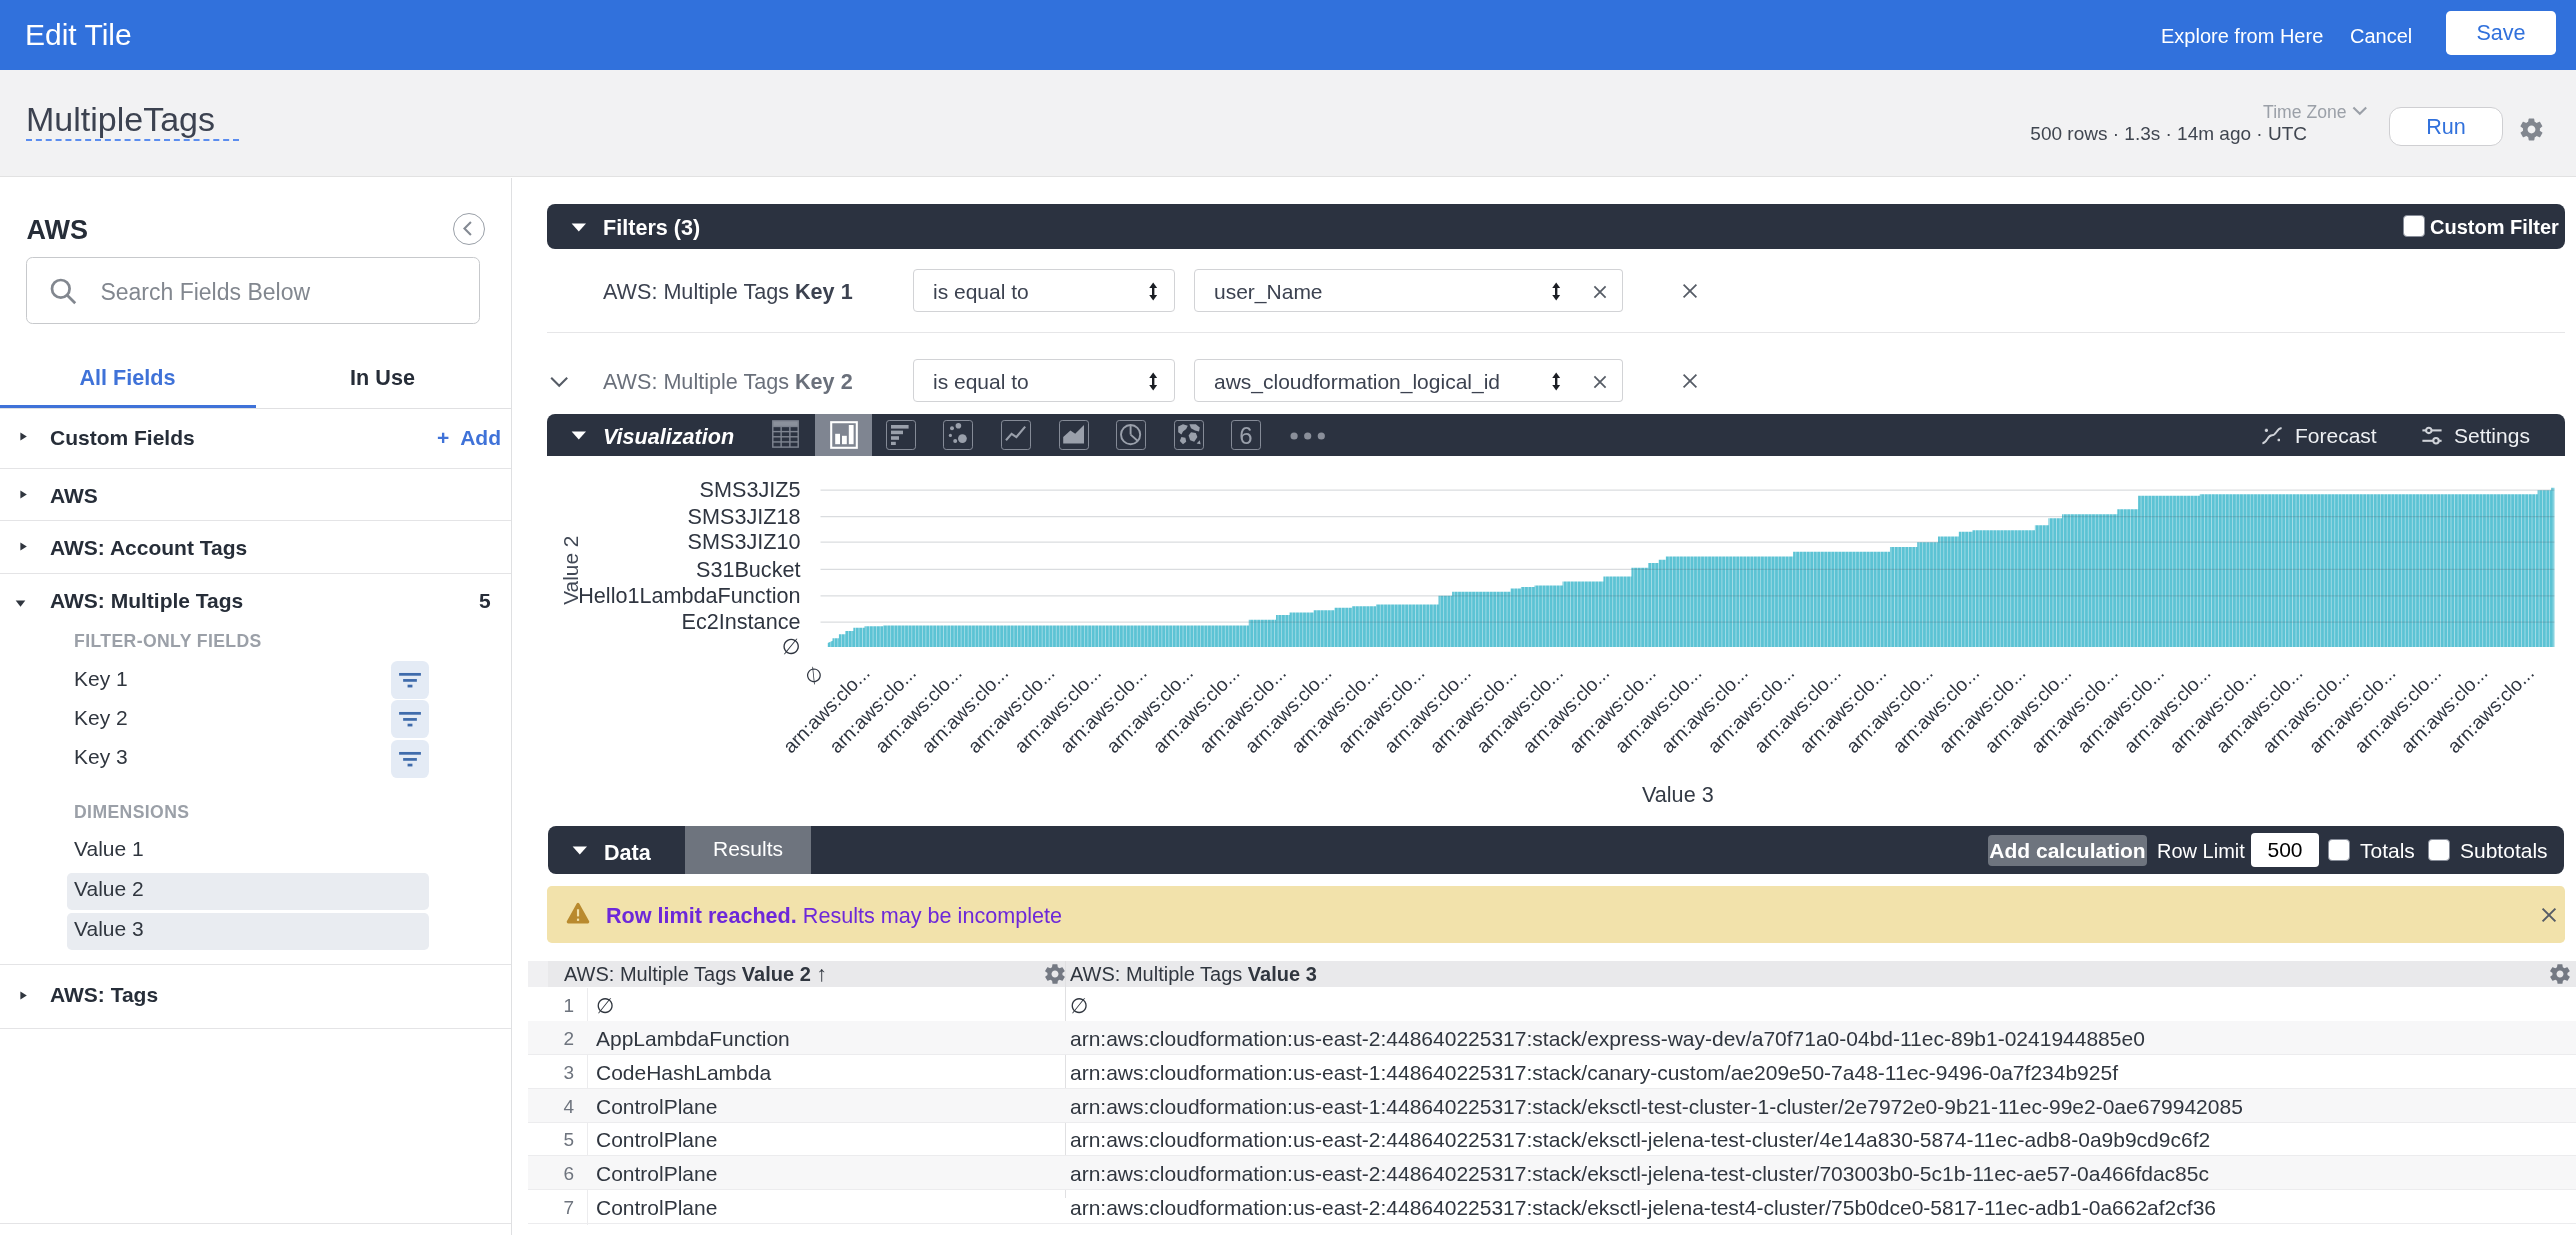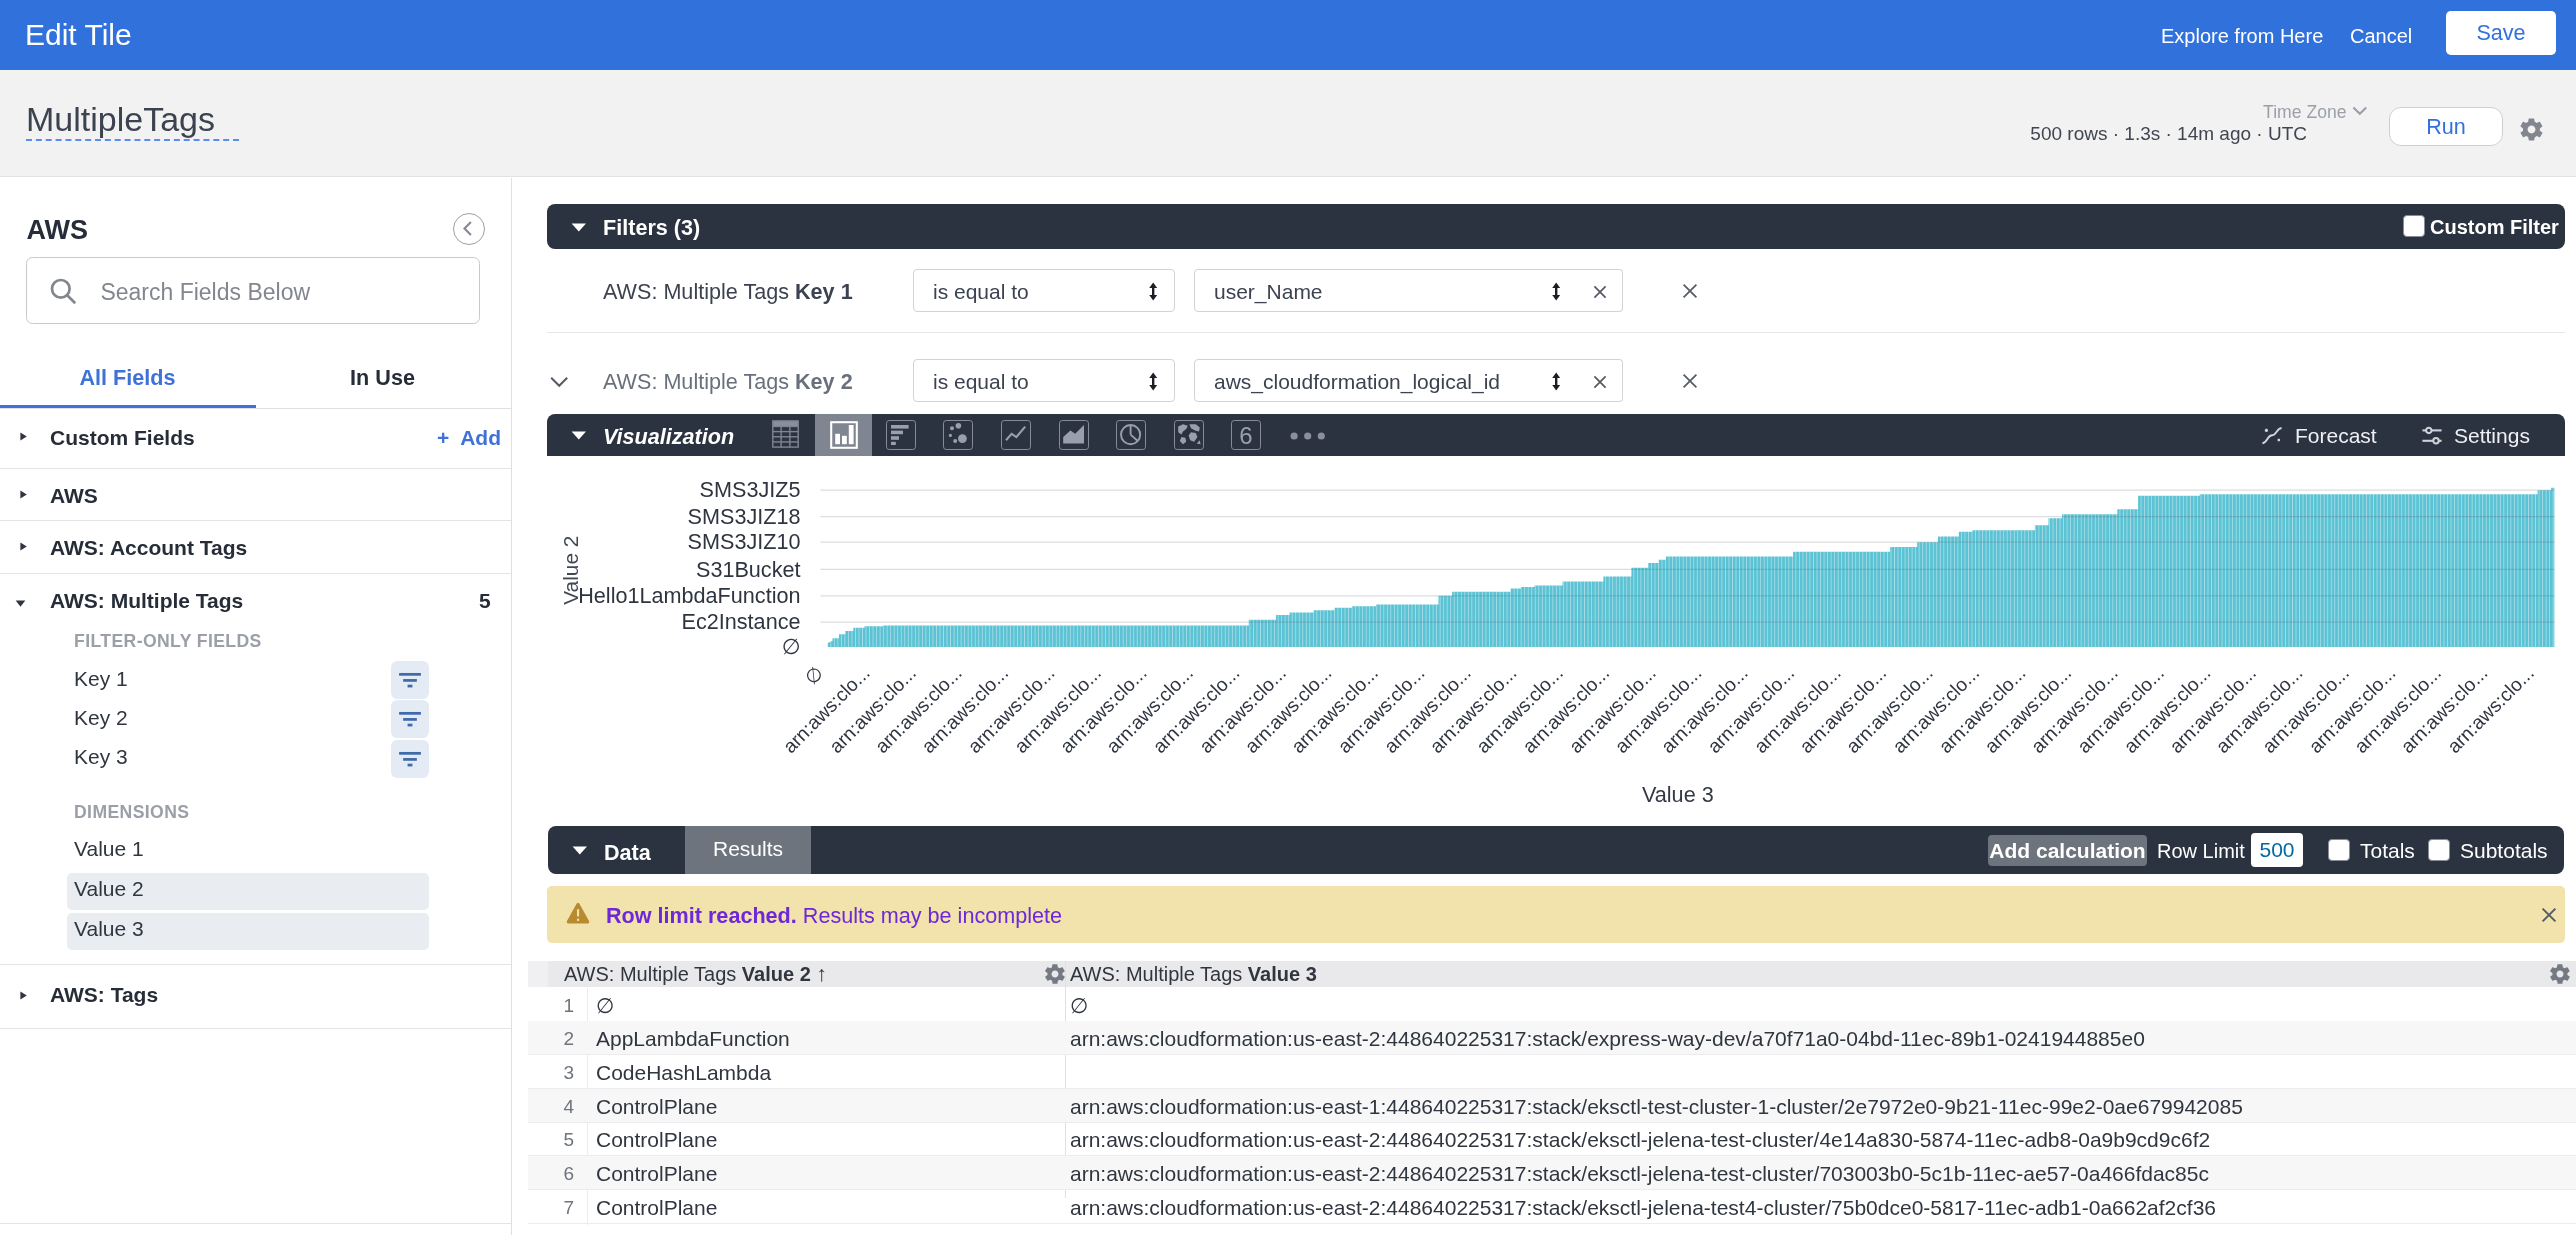--- a/index.html
+++ b/index.html
@@ -398,21 +398,21 @@
 </svg>
 
 <div class="darkbar" style="left:548px;top:826px;width:2016px;height:48px;border-radius:8px;">
   <svg style="position:absolute;left:23px;top:18.4px" width="17.6" height="13" viewBox="0 0 22 16">
         <path d="M2 3 L11 13 L20 3 Z" fill="#fff"></path>
       </svg>
   <span class="cap" style="left:56px;top:13.6px;">Data</span>
   <div id="results">Results</div>
   <div class="abs" id="addcalc">Add calculation</div>
   <span style="position:absolute;left:1609px;top:13.6px;font-size:20px;">Row Limit</span>
-  <div style="position:absolute;left:1703px;top:7.2px;width:52px;height:34px;background:#fff;border-radius:4px;color:#0369a1;font-size:21px;line-height:34px;text-align:center;">500</div>
+  <div style="position:absolute;left:1703px;top:7.2px;width:68px;height:34px;background:#fff;border-radius:4px;color:#000000;font-size:21px;line-height:34px;text-align:center;">500</div>
   <div class="ckbox" style="left:1780px;top:13px;"></div>
   <span style="position:absolute;left:1812px;top:13px;font-size:21px;">Totals</span>
   <div class="ckbox" style="left:1880px;top:13px;"></div>
   <span style="position:absolute;left:1912px;top:13px;font-size:21px;">Subtotals</span>
 </div>
 <div class="abs" id="banner">
   <svg style="position:absolute;left:18.4px;top:15px" width="26" height="24" viewBox="0 0 34 32">
         <path d="M15.3 3.2 a2.6 2.6 0 0 1 3.4 0 l13 23.4 a2.2 2.2 0 0 1 -1.7 3.4 L4 30 a2.2 2.2 0 0 1 -1.7 -3.4 Z" fill="#b98a2e"></path>
         <rect x="15.6" y="11" width="2.9" height="9.5" fill="#f2e2ab"></rect>
         <rect x="15.6" y="23.5" width="2.9" height="3" fill="#f2e2ab"></rect>
@@ -442,20 +442,21 @@
       <span class="tc2">∅</span>
     </div>
     <div class="trow alt" style="top:1021px;">
       <span class="tnum">2</span>
       <span class="tc1">AppLambdaFunction</span>
       <span class="tc2">arn:aws:cloudformation:us-east-2:448640225317:stack/express-way-dev/a70f71a0-04bd-11ec-89b1-0241944885e0</span>
     </div>
     <div class="trow" style="top:1055px;">
       <span class="tnum">3</span>
       <span class="tc1">CodeHashLambda</span>
+      <span class="tc2">arn:aws:cloudformation:us-east-1:448640225317:stack/canary-custom/ae209e50-7a48-11ec-9496-0a7f234b925f</span>
     </div>
     <div class="trow alt" style="top:1089px;">
       <span class="tnum">4</span>
       <span class="tc1">ControlPlane</span>
       <span class="tc2">arn:aws:cloudformation:us-east-1:448640225317:stack/eksctl-test-cluster-1-cluster/2e7972e0-9b21-11ec-99e2-0ae679942085</span>
     </div>
     <div class="trow" style="top:1122px;">
       <span class="tnum">5</span>
       <span class="tc1">ControlPlane</span>
       <span class="tc2">arn:aws:cloudformation:us-east-2:448640225317:stack/eksctl-jelena-test-cluster/4e14a830-5874-11ec-adb8-0a9b9cd9c6f2</span>

